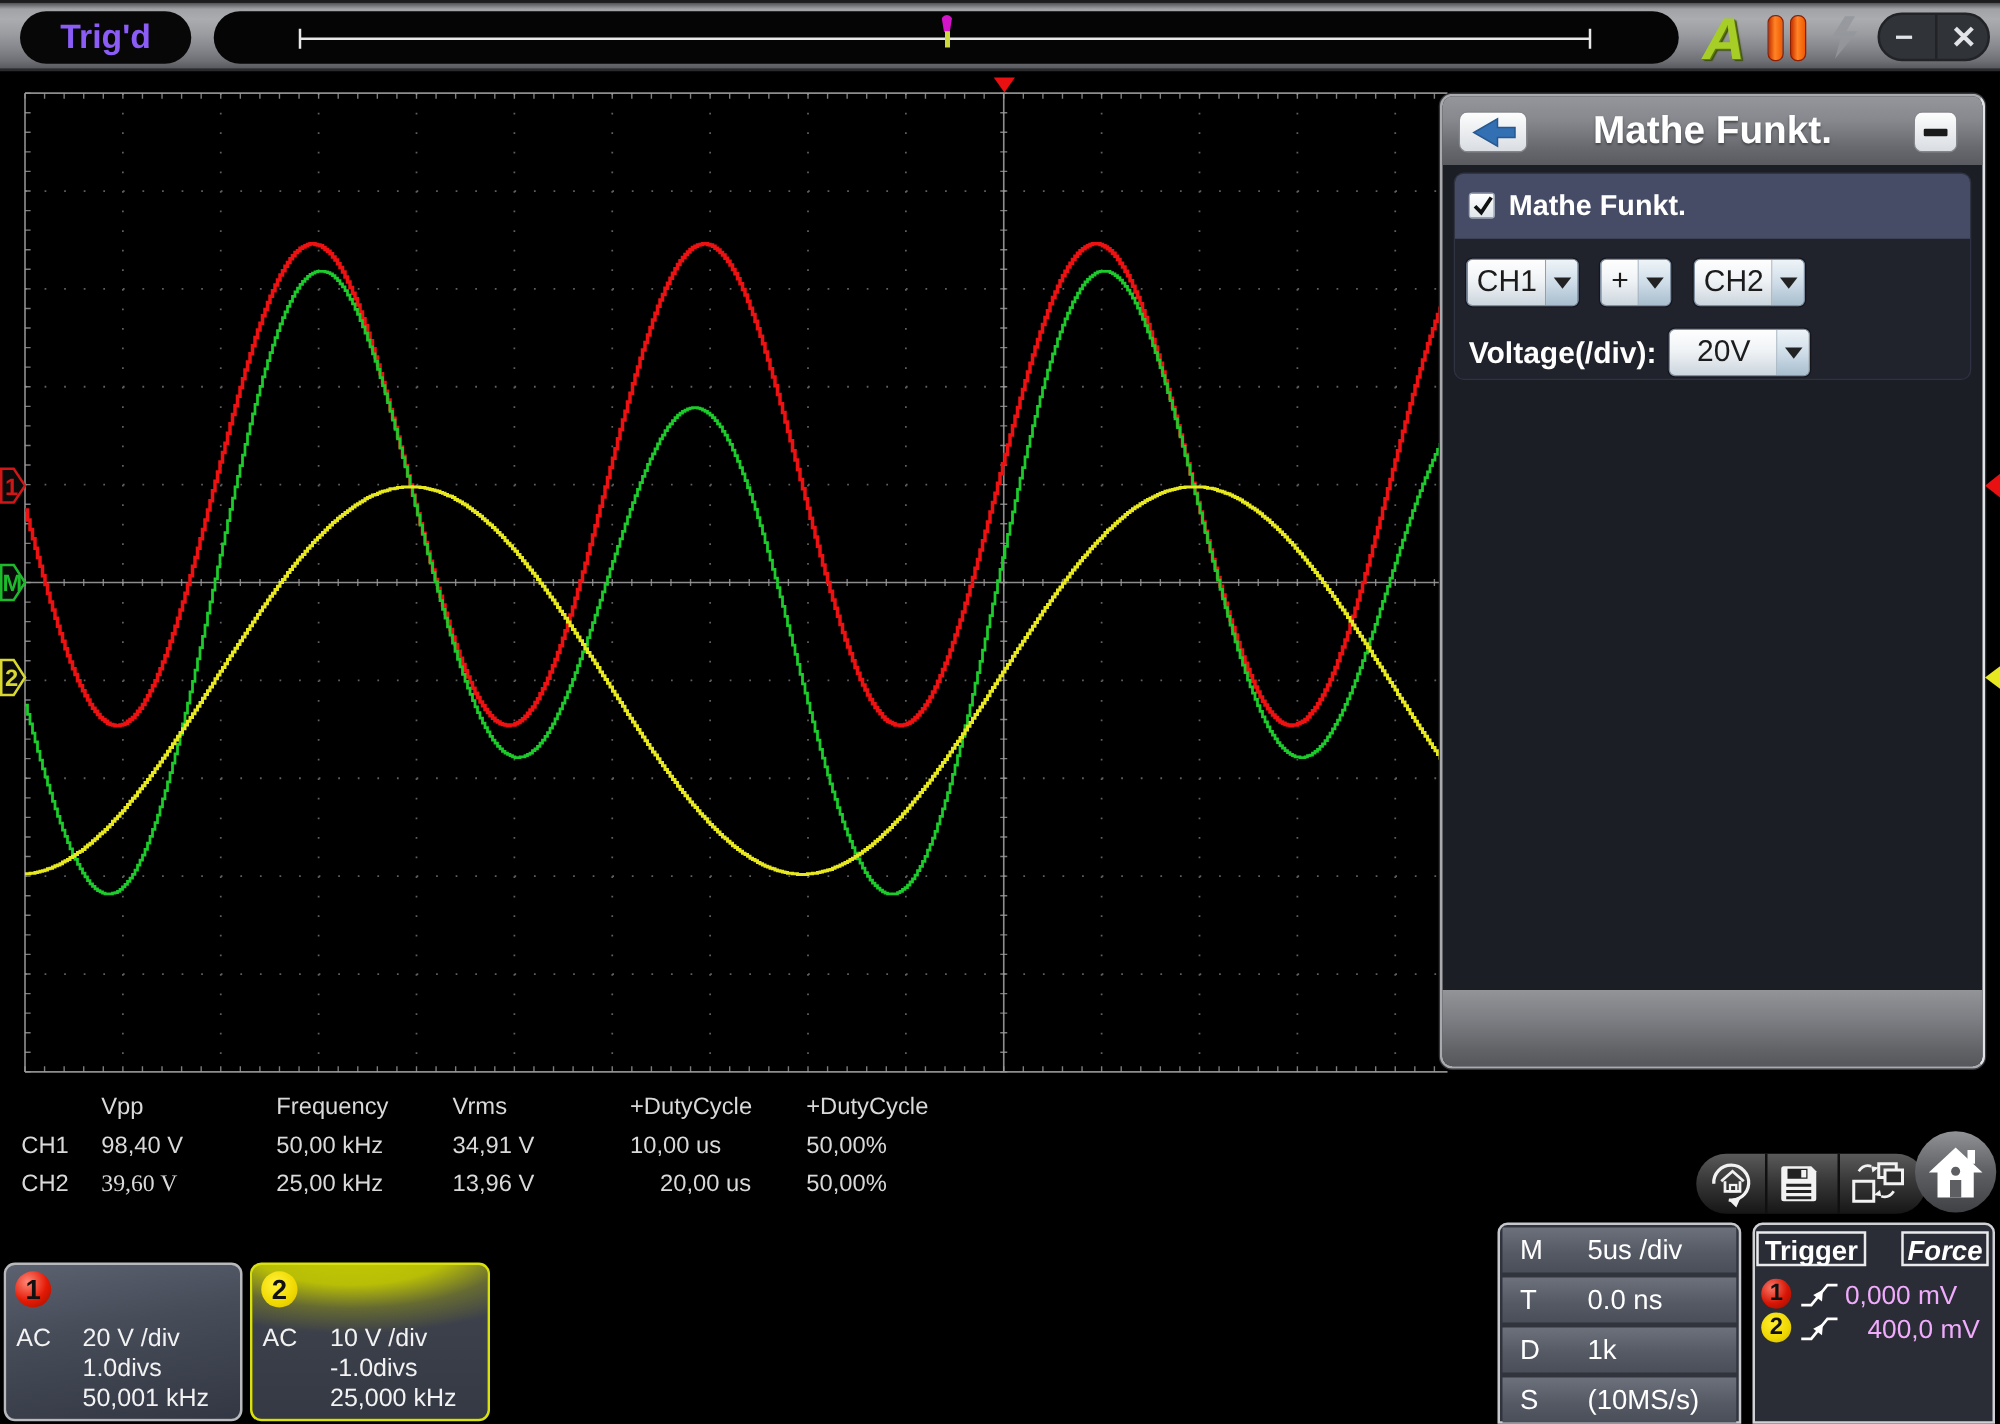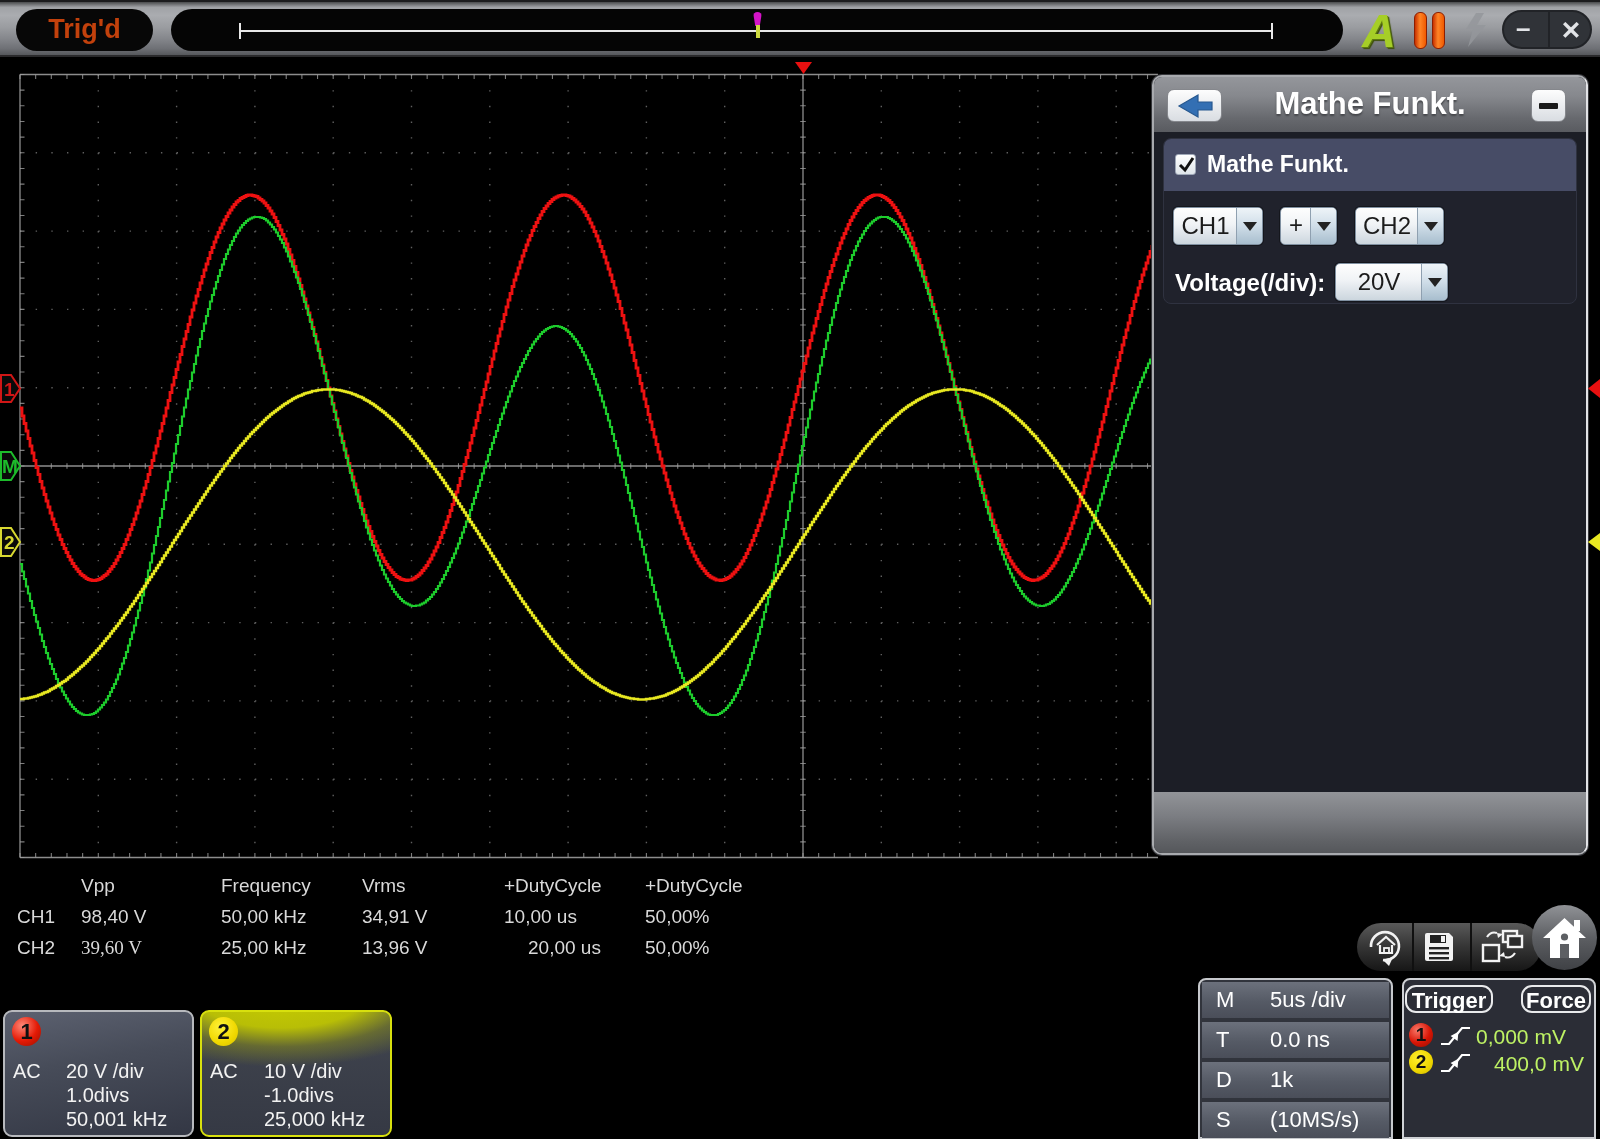--- a/index.html
+++ b/index.html
@@ -5,21 +5,21 @@
 * { margin:0; padding:0; box-sizing:border-box; }
 html,body { width:1600px; height:1139px; background:#000; overflow:hidden;
   font-family:"Liberation Sans", sans-serif; }
 .abs { position:absolute; }
 
 
 #topbar { position:absolute; left:0; top:0; width:1600px; height:57px;
   background:linear-gradient(#4a4b4d 0%, #a0a2a6 10%, #aaacb0 25%, #9a9ca0 48%, #84868b 70%, #6e7075 88%, #56585c 100%);
   border-top:2px solid #1c1c1e; border-bottom:2px solid #2a2a2c; }
 #trigd { position:absolute; left:16px; top:7px; width:137px; height:42px; background:#070707;
-  border-radius:21px; color:#c2410c; font-weight:bold; font-size:27px; text-align:center; line-height:40px; }
+  border-radius:21px; color:#8b5cf6; font-weight:bold; font-size:27px; text-align:center; line-height:40px; }
 #slider { position:absolute; left:171px; top:7px; width:1172px; height:42px; background:#050505; border-radius:21px; }
 #sline { position:absolute; left:69px; top:21px; width:1032px; height:2px; background:#e8e8e8; }
 #stick1 { position:absolute; left:68px; top:14px; width:2px; height:16px; background:#e8e8e8; }
 #stick2 { position:absolute; left:1100px; top:14px; width:2px; height:16px; background:#e8e8e8; }
 #pmark { position:absolute; left:582px; top:3px; width:9px; height:14px; background:#d414c8;
   border-radius:5px 5px 3px 3px; clip-path:polygon(0 0,100% 0,75% 100%,25% 100%); }
 #ymark { position:absolute; left:585px; top:16px; width:4px; height:13px; background:#cdd93e; }
 #alogo { position:absolute; left:1362px; top:1px; color:#a6ce27; font-size:47px; font-weight:bold;
   font-style:italic; text-shadow:1px 1px 0 #5d7811, 2px 2px 1px #3c4e08; }
 .pbar { position:absolute; top:10px; width:13px; height:37px; border-radius:6px;
@@ -59,23 +59,23 @@
 #mpanel { position:absolute; left:1198px; top:978px; width:195px; height:161px; background:#31343c;
   border:2px solid #c6c8cc; border-radius:8px 8px 0 0; z-index:2; }
 .mrow { position:absolute; left:2px; width:187px; height:36px;
   background:linear-gradient(#6c717c 0%, #555a65 55%, #4a4e59 100%); color:#fff; font-size:22px; }
 .mlab { position:absolute; left:14px; top:5px; }
 .mval { position:absolute; left:68px; top:5px; }
 
 
 #tpanel { position:absolute; left:1402px; top:978px; width:194px; height:161px; background:#2b2d36;
   border:2px solid #cfd1d5; border-radius:8px 8px 0 0; z-index:2; }
-.tbtn { position:absolute; top:5px; height:28px; border:2px solid #e9eaec; border-radius:11px;
+.tbtn { position:absolute; top:5px; height:28px; border:2px solid #e9eaec; border-radius:0;
   color:#fff; font-weight:bold; font-size:22px; text-align:center; background:transparent; line-height:27px; }
-.tval { position:absolute; color:#bef264; font-size:21px; }
+.tval { position:absolute; color:#f0abfc; font-size:21px; }
 
 
 #panel { position:absolute; left:1152px; top:75px; width:436px; height:780px; border-radius:10px;
   border:2px solid #a8aaae; border-right-color:#e2e3e6; background:#1c1e26; z-index:5;
   box-shadow:0 0 0 1px #35363a; }
 #ptitle { position:absolute; left:0; top:0; width:432px; height:55px; border-radius:8px 8px 0 0;
   background:linear-gradient(#94969b 0%, #86888d 35%, #67696e 75%, #595b60 100%); }
 #ptext { position:absolute; left:0; top:9px; width:100%; text-align:center; color:#fff;
   font-weight:bold; font-size:31px; text-shadow:0 2px 2px #44464a; }
 #pback { position:absolute; left:13px; top:12px; width:55px; height:33px; border-radius:7px;
@@ -244,21 +244,21 @@
       <span class="mval">1k</span>
     </div>
   <div class="mrow" style="top:122px;">
       <span class="mlab">S</span>
       <span class="mval">(10MS/s)</span>
     </div>
 </div>
 
 <div id="tpanel">
   <div class="tbtn" style="left:1px; width:88px;">Trigger</div>
-  <div class="tbtn" style="left:117px; width:70px;">Force</div>
+  <div class="tbtn" style="left:117px; width:70px;font-style:italic;">Force</div>
   <div class="ball" style="left:5px; top:43px; width:24px; height:24px; font-size:19px; line-height:24px; background:radial-gradient(circle at 35% 30%, #f87868, #d81505 55%, #8d0e00);">1</div>
   <div class="ball" style="left:5px; top:70px; width:24px; height:24px; font-size:19px; line-height:24px; background:radial-gradient(circle at 40% 35%, #ffee30, #eed600 60%, #c8b400);">2</div>
   <svg class="abs" style="left:36px; top:43px;" width="40" height="52" viewBox="0 0 40 52">
     <path d="M1,21 H9 L22,5 H30" stroke="#fff" stroke-width="2.2" fill="none"></path>
     <path d="M18.4,8.8 L17.6,18.1 L10.6,12.9 Z" fill="#fff"></path>
     <path d="M1,48 H9 L22,32 H30" stroke="#fff" stroke-width="2.2" fill="none"></path>
     <path d="M18.4,35.8 L17.6,45.1 L10.6,39.9 Z" fill="#fff"></path>
   </svg>
   <div class="tval" style="left:72px; top:45px;">0,000 mV</div>
   <div class="tval" style="left:72px; top:72px;margin-left:18px;">400,0 mV</div>

